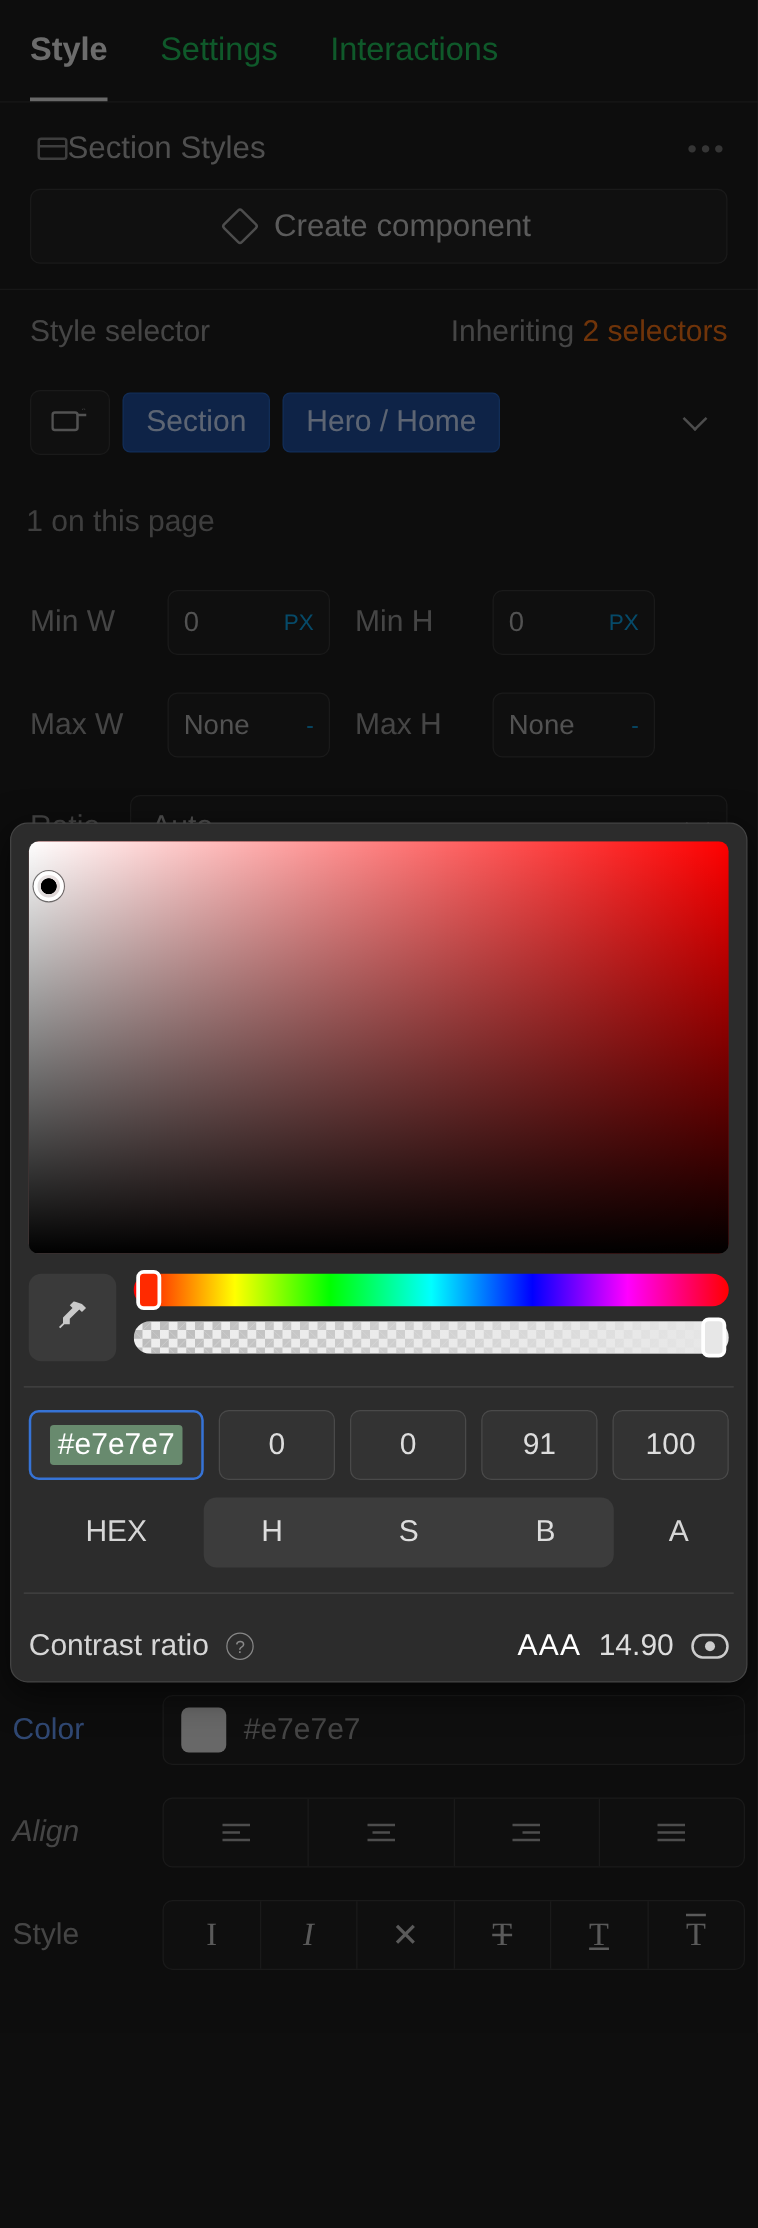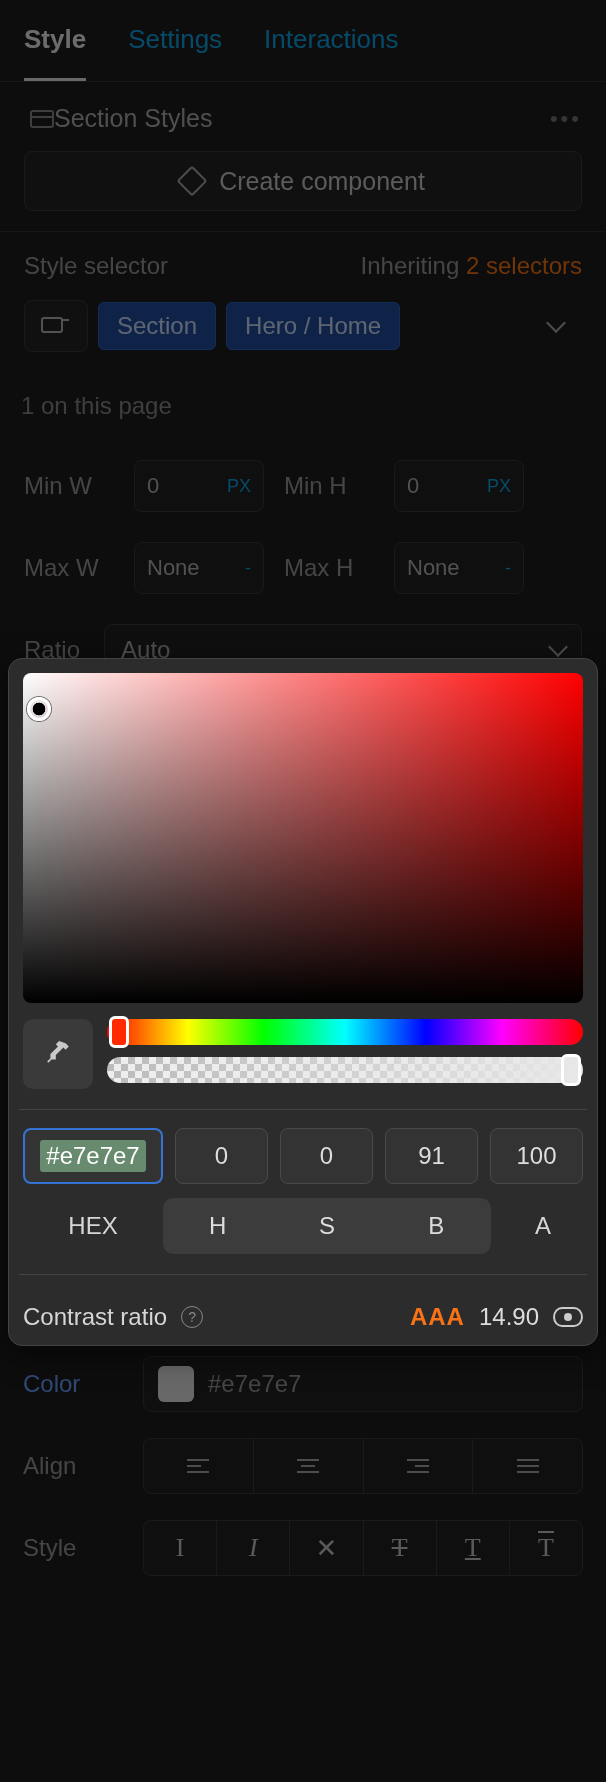--- a/index.html
+++ b/index.html
@@ -33,21 +33,21 @@
   
   .tabs {
     display: flex;
     gap: 42px;
     padding: 24px 24px 0 24px;
     height: 82px;
     border-bottom: 1px solid #333;
     font-size: 26px;
   }
   .tab {
-    color: #0ea5e9;
+    color: #22c55e;
     cursor: pointer;
     padding-bottom: 24px;
   }
   .tab.active {
     color: #f0f0f0;
     font-weight: 600;
     border-bottom: 3px solid #e6e6e6;
   }
 
   
@@ -102,21 +102,21 @@
   
   .style-sel-block {
     border-top: 1px solid #333;
     padding: 20px 24px 24px 24px;
   }
   .ss-row1 {
     display: flex;
     justify-content: space-between;
     font-size: 24px;
     color: #9a9a9a;
-    margin-bottom: 20px;
+    margin-bottom: 32px;
   }
   .inheriting { color:#9a9a9a; }
   .inheriting .count { color: #f97316; }
 
   .ss-row2 {
     display: flex;
     align-items: center;
     gap: 10px;
   }
   .bp-icon-box {
@@ -362,34 +362,34 @@
     font-size:24px;
     gap:14px;
   }
   .contrast-row .lbl { color:#d6d6d6; }
   .q-circle {
     width:22px;height:22px;border-radius:50%;
     border:1px solid #888;
     display:flex;align-items:center;justify-content:center;
     font-size:14px;color:#888;
   }
-  .contrast-row .aaa { margin-left:auto; color:#f97316; font-weight:700; letter-spacing:1px; }
+  .contrast-row .aaa { margin-left:auto; color:#ffffff; font-weight:400; letter-spacing:1px; }
   .contrast-row .score { color:#ddd; }
   .eye-icon {
     width:30px;height:20px;border:2px solid #ccc;border-radius:60%/100%;
     position:relative;
   }
   .eye-icon::after{
     content:"";position:absolute;left:50%;top:50%;
     width:8px;height:8px;margin:-4px 0 0 -4px;border-radius:50%;background:#ccc;
   }
 
   
   .color-row, .align-row, .tstyle-row {
-    padding: 0 23px;
+    padding: 0 10px;
     display:flex;align-items:center;gap:20px;
     font-size:24px;color:#9a9a9a;
   }
   .color-row { margin-top: 700px;  }
   
   .after-block {
     position:absolute;
     top: 1356px;
     left:0; right:0;
   }
@@ -576,21 +576,21 @@
 
   <div class="after-block">
     <div class="color-row" style="margin-top:0;">
       <span class="color-label-active">Color</span>
       <div class="color-field">
         <span class="swatch"></span>
         <span>#e7e7e7</span>
       </div>
     </div>
 
-    <div class="align-row" style="margin-top:26px;">
+    <div class="align-row" style="margin-top:26px;font-style:italic;">
       <span class="sd-label">Align</span>
       <div class="toggle-row">
         <div class="opt">
           <span class="al">
               <span class="al-line"></span>
               <span class="al-line s"></span>
               <span class="al-line"></span>
             </span>
         </div>
         <div class="opt">

